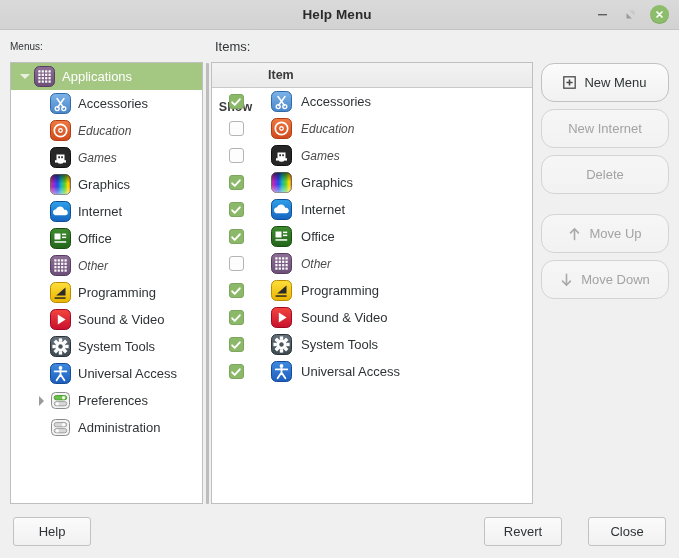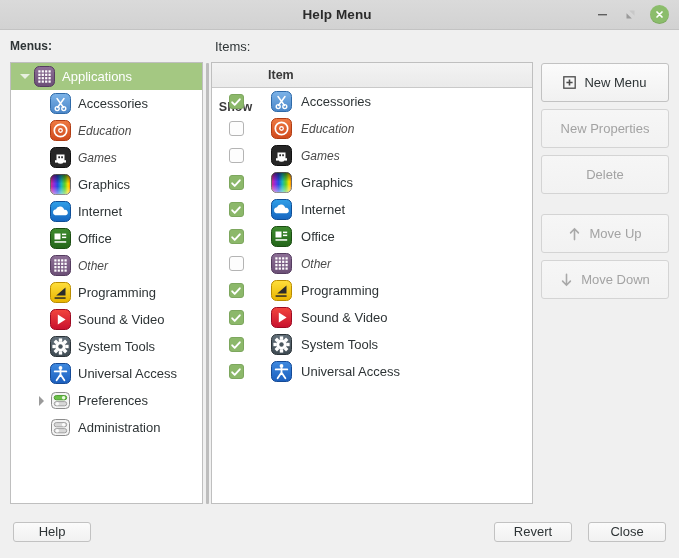--- a/index.html
+++ b/index.html
@@ -65,21 +65,21 @@
     display: flex;
     flex-direction: column;
     padding: 0 10px;
     box-sizing: border-box;
   }
   .labels-row {
     display: flex;
     height: 32px;
     align-items: center;
   }
-  .label-menus { width: 205px; font-size: 12px; font-weight: bold; }
+  .label-menus { width: 205px; font-size: 10px; }
   .label-items { font-size: 13px; }
 
   .panes {
     display: flex;
     align-items: stretch;
     height: 442px;
   }
 
   
   .tree-pane {
@@ -211,21 +211,21 @@
     margin-left: 8px;
     display: flex;
     flex-direction: column;
     padding-top: 1px;
     box-sizing: border-box;
   }
   .btn {
     height: 39px;
     min-height: 33px;
     border: 1px solid #c2c2c2;
-    border-radius: 3px;
+    border-radius: 13px;
     background: linear-gradient(#fbfbfb, #f1f1f1);
     color: #2e3436;
     font-size: 13px;
     display: flex;
     align-items: center;
     justify-content: center;
     gap: 8px;
     box-sizing: border-box;
     margin-bottom: 7px;
     white-space: nowrap;
@@ -241,33 +241,33 @@
   
   .bottom-bar {
     height: 55px;
     min-height: 55px;
     display: flex;
     align-items: center;
     padding: 0 13px;
     box-sizing: border-box;
   }
   .btn-bottom {
-    height: 20px;
+    height: 29px;
     min-width: 78px;
     padding: 0 16px;
     border: 1px solid #c2c2c2;
     border-radius: 3px;
     background: linear-gradient(#fbfbfb, #f1f1f1);
     font-size: 13px;
     color: #2e3436;
     display: flex; align-items: center; justify-content: center;
     box-sizing: border-box;
   }
   .spacer-flex { flex: 1; }
-  .bottom-right { display: flex; gap: 16px; }
+  .bottom-right { display: flex; gap: 26px; }
 </style>
 </head>
 <body>
 
 <div id="app">
 
   <div class="titlebar">
     <div class="titlebar-title">Help Menu</div>
     <div class="win-buttons">
       <div class="win-btn">
@@ -893,21 +893,21 @@
           <div class="btn">
             <span class="bicon">
               <svg width="13" height="13" viewBox="0 0 13 13">
         <rect x="0.8" y="0.8" width="11.4" height="11.4" fill="none" stroke="#4a4a4a" stroke-width="1.3"></rect>
         <path d="M6.5 3.4 L6.5 9.6 M3.4 6.5 L9.6 6.5" stroke="#4a4a4a" stroke-width="1.6"></path>
       </svg>
             </span>
             <span>New Menu</span>
           </div>
           <div class="btn disabled">
-            <span>New Properties</span>
+            <span>New Internet</span>
           </div>
           <div class="btn disabled">
             <span>Delete</span>
           </div>
           <div class="btn disabled gap-top">
             <span class="bicon">
               <svg width="13" height="14" viewBox="0 0 13 14">
         <path d="M6.5 12.6 L6.5 2.2 M2.6 5.9 L6.5 1.8 L10.4 5.9" stroke="#a9a9a9" stroke-width="1.6" fill="none" stroke-linecap="round"></path>
       </svg>
             </span>

